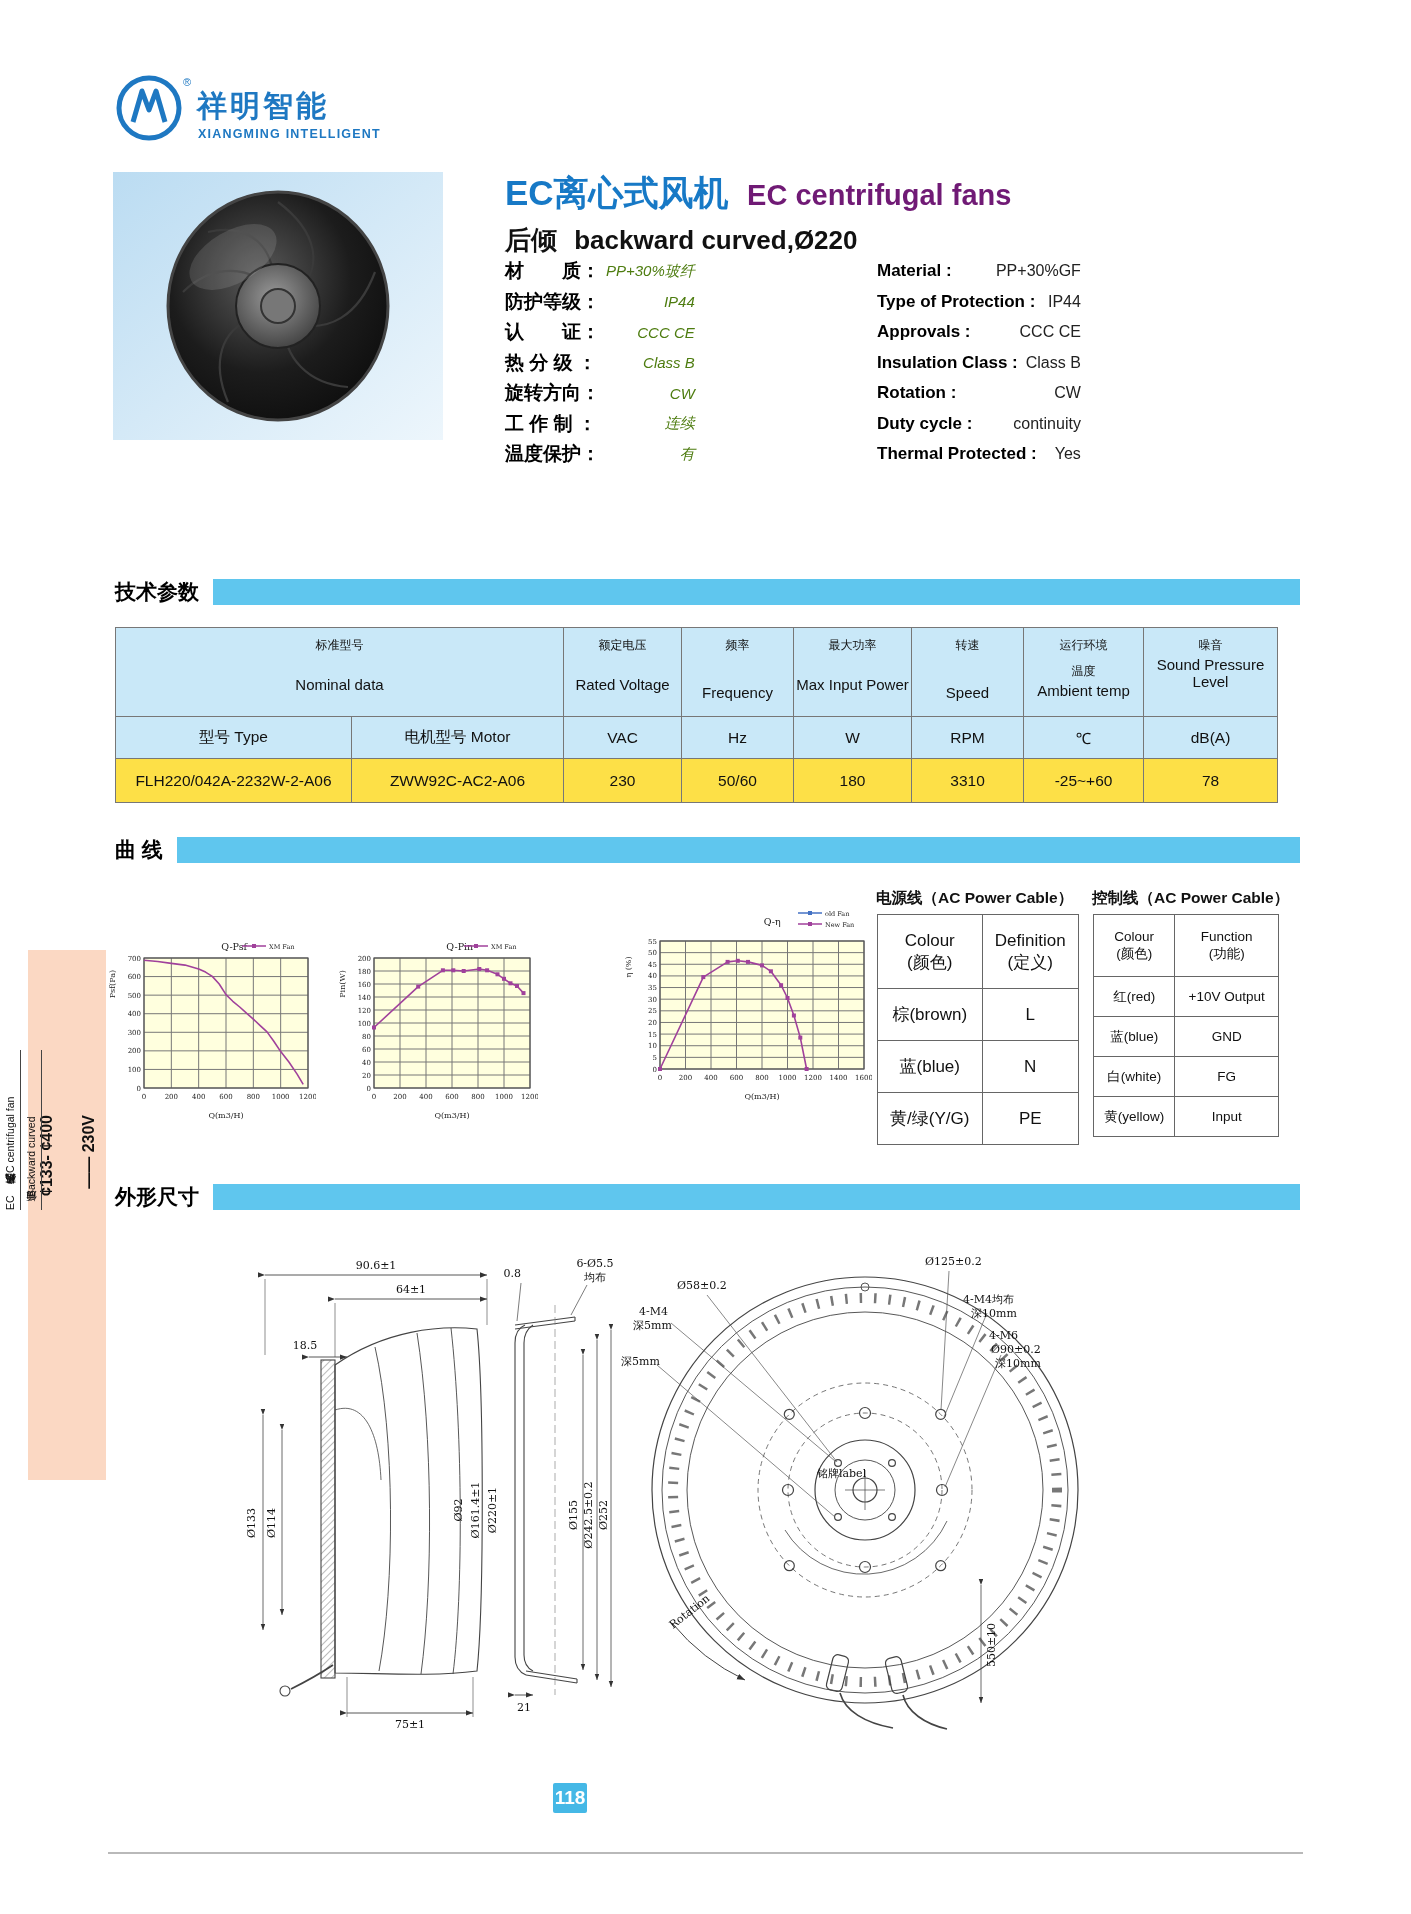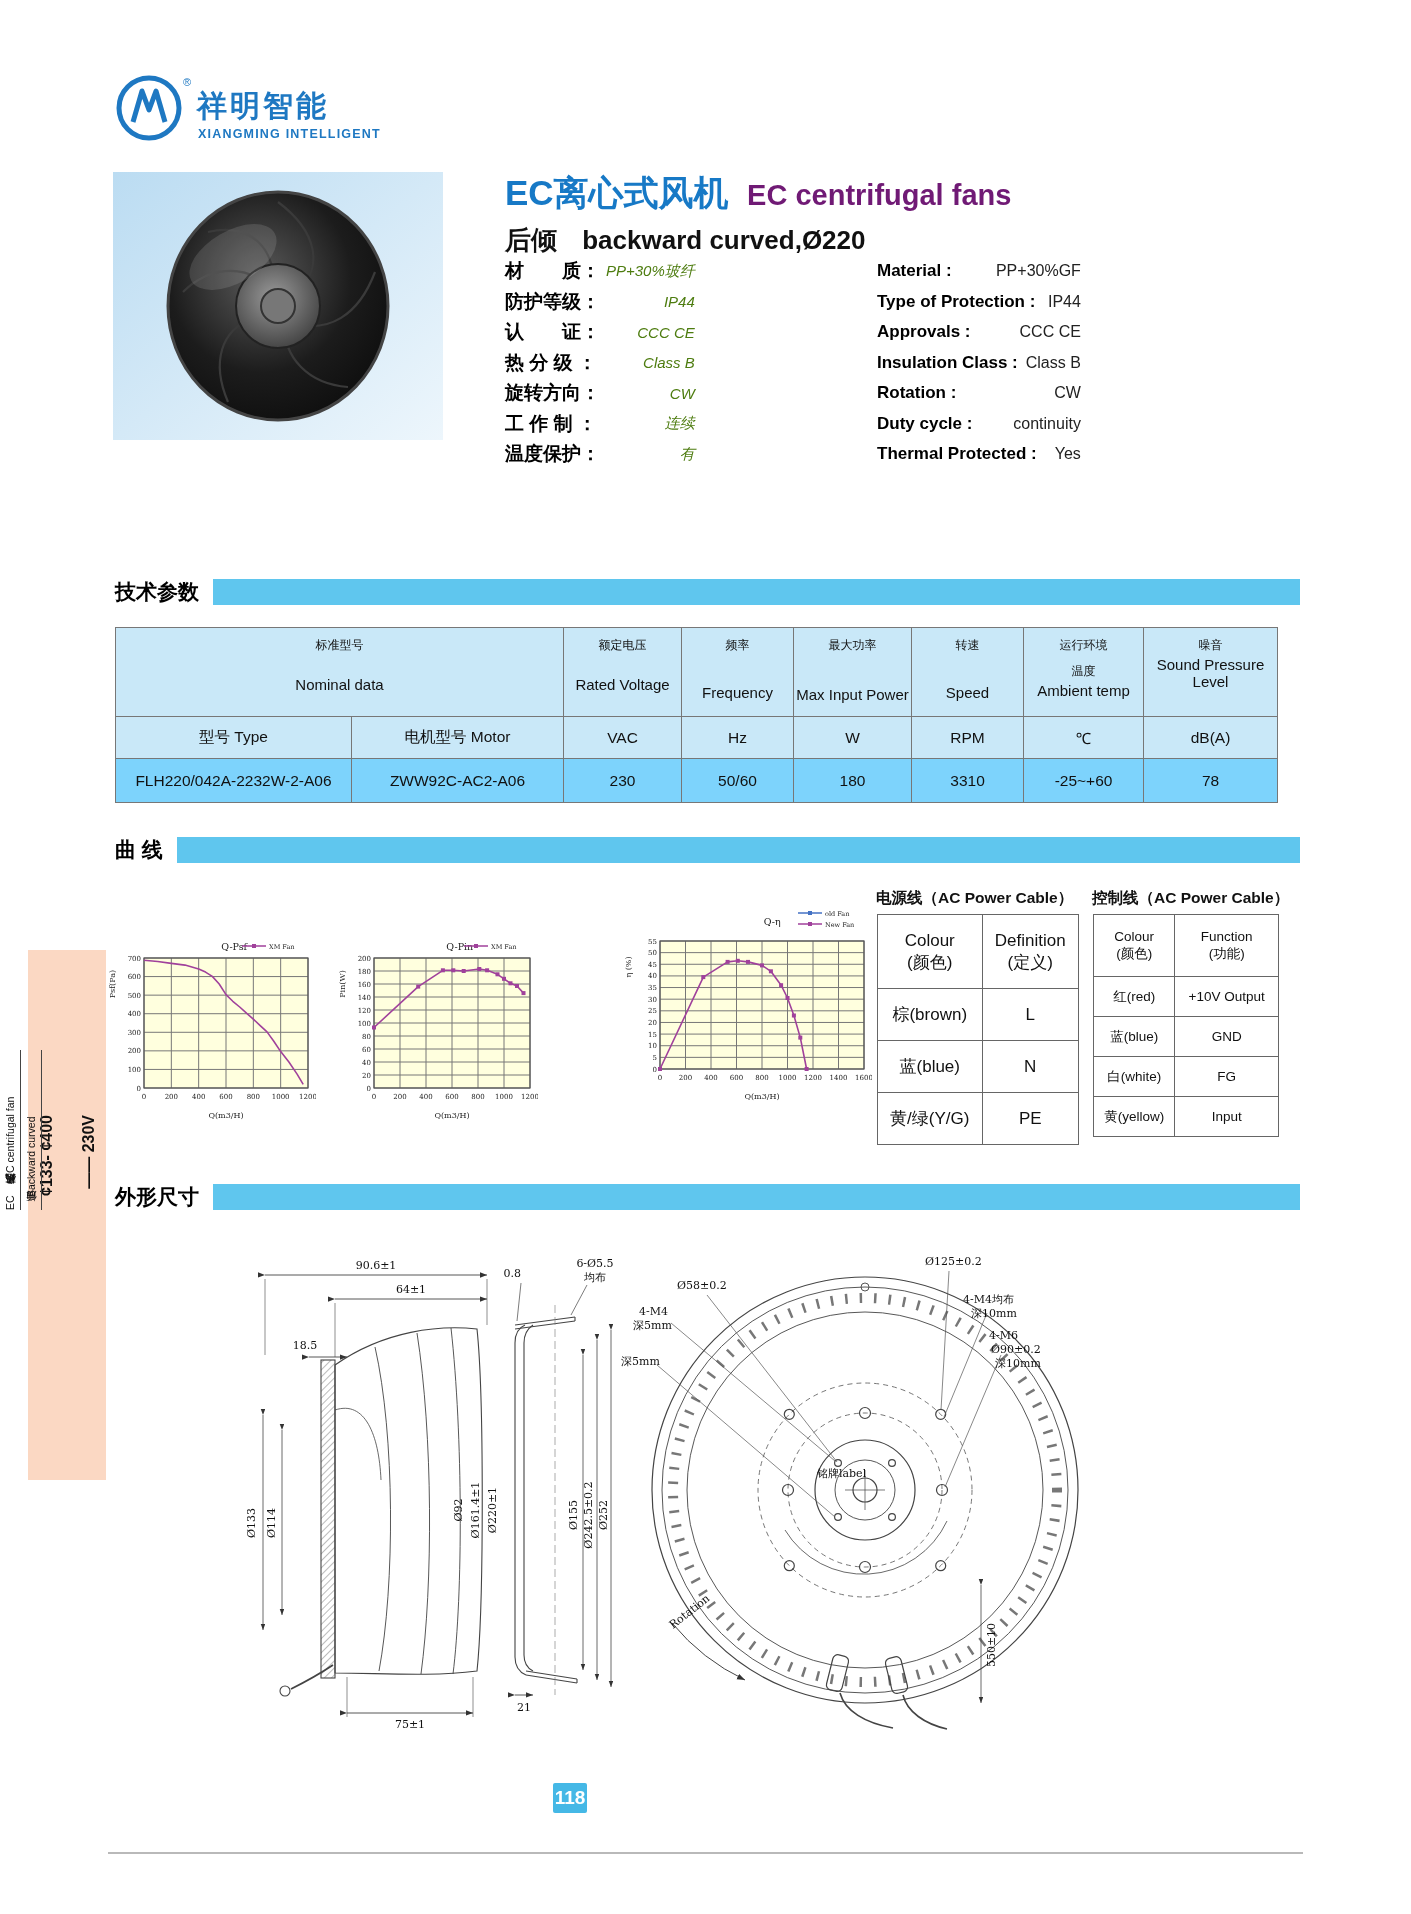--- a/index.html
+++ b/index.html
@@ -4,41 +4,41 @@
 <style>
   html,body{margin:0;padding:0;background:#e8e8e8;}
   .page{position:relative;width:1411px;height:1914px;background:#ffffff;margin:0 auto;
         font-family:"Liberation Sans",sans-serif;overflow:hidden;}
   .abs{position:absolute;}
   
   .title-line1{white-space:nowrap;}
   .t-cn{color:#1779C6;font-size:35px;font-weight:bold;}
   .t-en{color:#701a75;font-size:29px;font-weight:600;margin-left:14px;}
   .title-line2{white-space:nowrap;font-size:26px;font-weight:bold;color:#111;margin-top:6px;}
-  .t2-en{margin-left:18px;}
+  .t2-en{margin-left:10px;}
   
   .spec-col{display:flex;flex-direction:column;}
   .spec-row{height:30.5px;display:flex;align-items:center;white-space:nowrap;justify-content:space-between;}
   .cl{font-size:19px;font-weight:bold;color:#000;}
   .cv{font-size:15px;color:#4d7c0f;margin-left:6px;font-style:italic;}
   .el{font-size:17px;font-weight:bold;color:#000;}
   .ev{font-size:16px;color:#222;margin-left:8px;}
   
   .sec-head{display:flex;align-items:center;gap:14px;}
   .sec-title{font-size:21px;font-weight:bold;color:#000;white-space:nowrap;}
   .sec-bar{height:26px;background:#5FC6EE;flex:1;}
   
   table.tech{border-collapse:collapse;width:100%;table-layout:fixed;text-align:center;color:#111;}
   .tech td{border:1px solid #777;padding:0 2px;}
   .tech .hdr{background:#C9E8F8;}
   .gh{height:88px;vertical-align:top;}
   .gh .cn{font-size:12px;padding-top:9px;}
   .gh .en{font-size:15px;margin-top:9px;line-height:1.15;}
   .uh{height:42px;font-size:15.5px;}
-  .dr{height:44px;font-size:15.5px;background:#7dd3fc;}
+  .dr{height:44px;font-size:15.5px;background:#fde047;}
   
   .cable-title{font-size:15.5px;font-weight:bold;color:#111;white-space:nowrap;}
   table.cable{border-collapse:collapse;table-layout:fixed;text-align:center;color:#111;width:100%;}
   .cable td{border:1px solid #666;}
   .cable .h2{line-height:1.25;}
   
   .vtext{writing-mode:vertical-rl;transform:rotate(180deg);white-space:nowrap;}
   .side-strip{background:#FBD8C3;}
   .side-volt{font-size:16px;font-weight:bold;color:#111;}
   .side-range{font-size:16px;font-weight:bold;color:#111;}
@@ -196,21 +196,21 @@
         <td class="hdr gh">
               <div class="cn">额定电压</div>
               <div class="en" style="margin-top:22px">Rated Voltage</div>
             </td>
         <td class="hdr gh">
               <div class="cn">频率</div>
               <div class="en" style="margin-top:30px">Frequency</div>
             </td>
         <td class="hdr gh">
               <div class="cn">最大功率</div>
-              <div class="en" style="margin-top:32px">Max Input Power</div>
+              <div class="en" style="margin-top:22px">Max Input Power</div>
             </td>
         <td class="hdr gh">
               <div class="cn">转速</div>
               <div class="en" style="margin-top:30px">Speed</div>
             </td>
         <td class="hdr gh">
               <div class="cn">运行环境</div>
               <div class="cn">温度</div>
               <div class="en" style="margin-top:2px">Ambient temp</div>
             </td>

